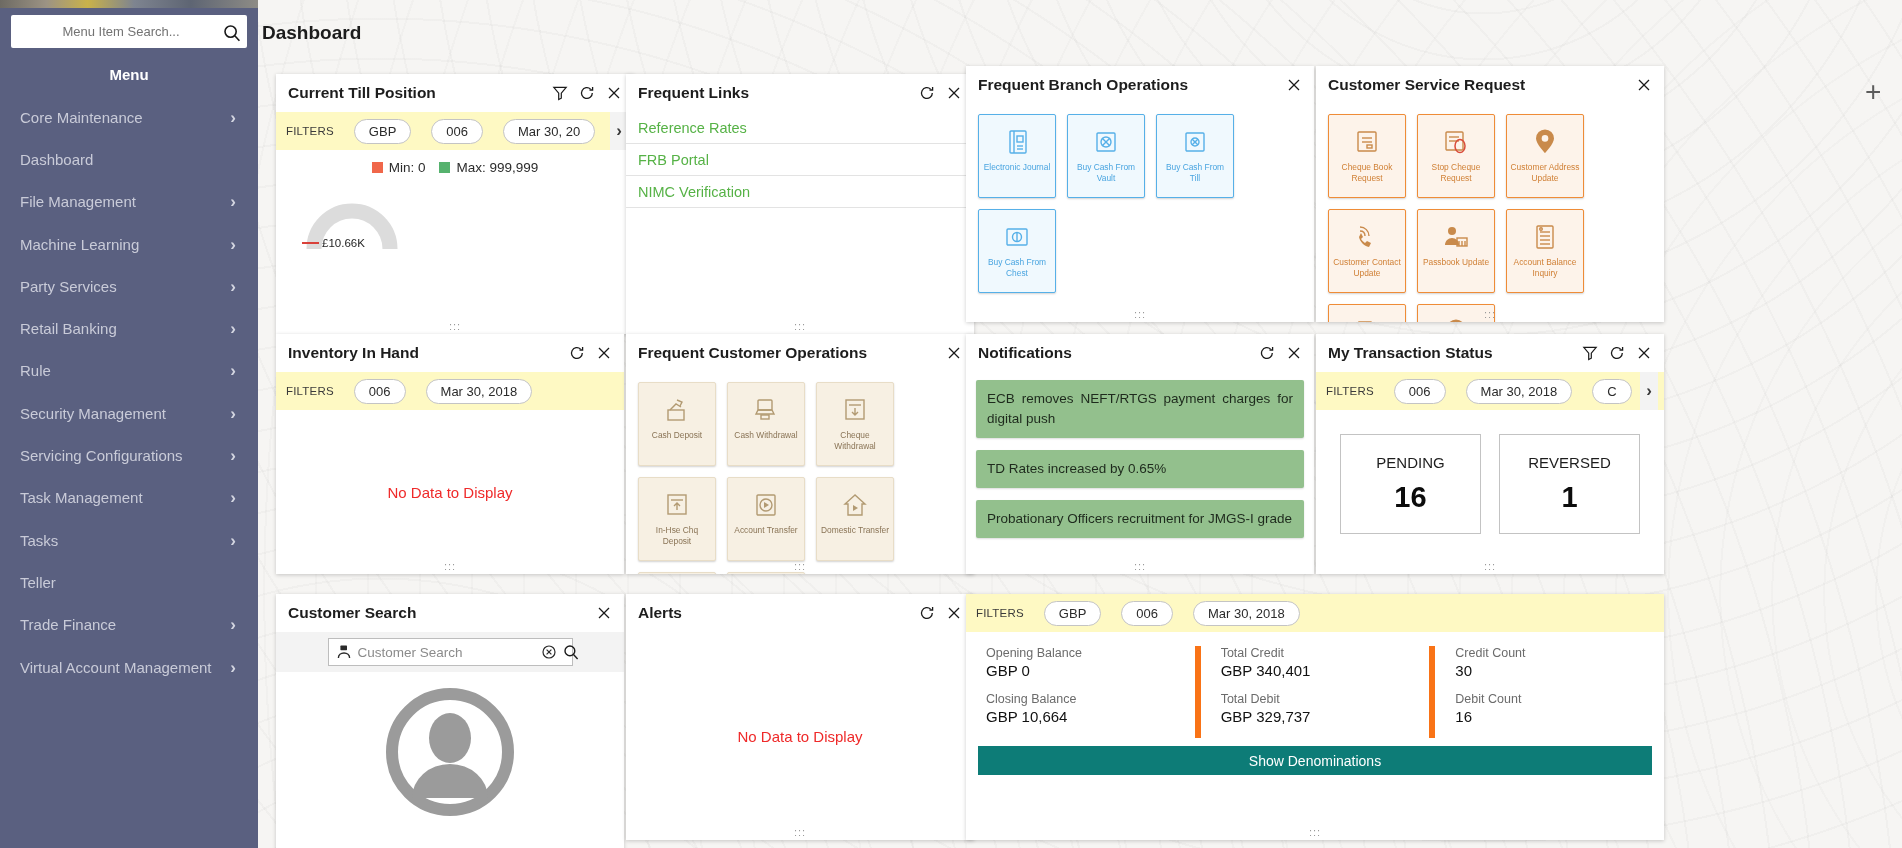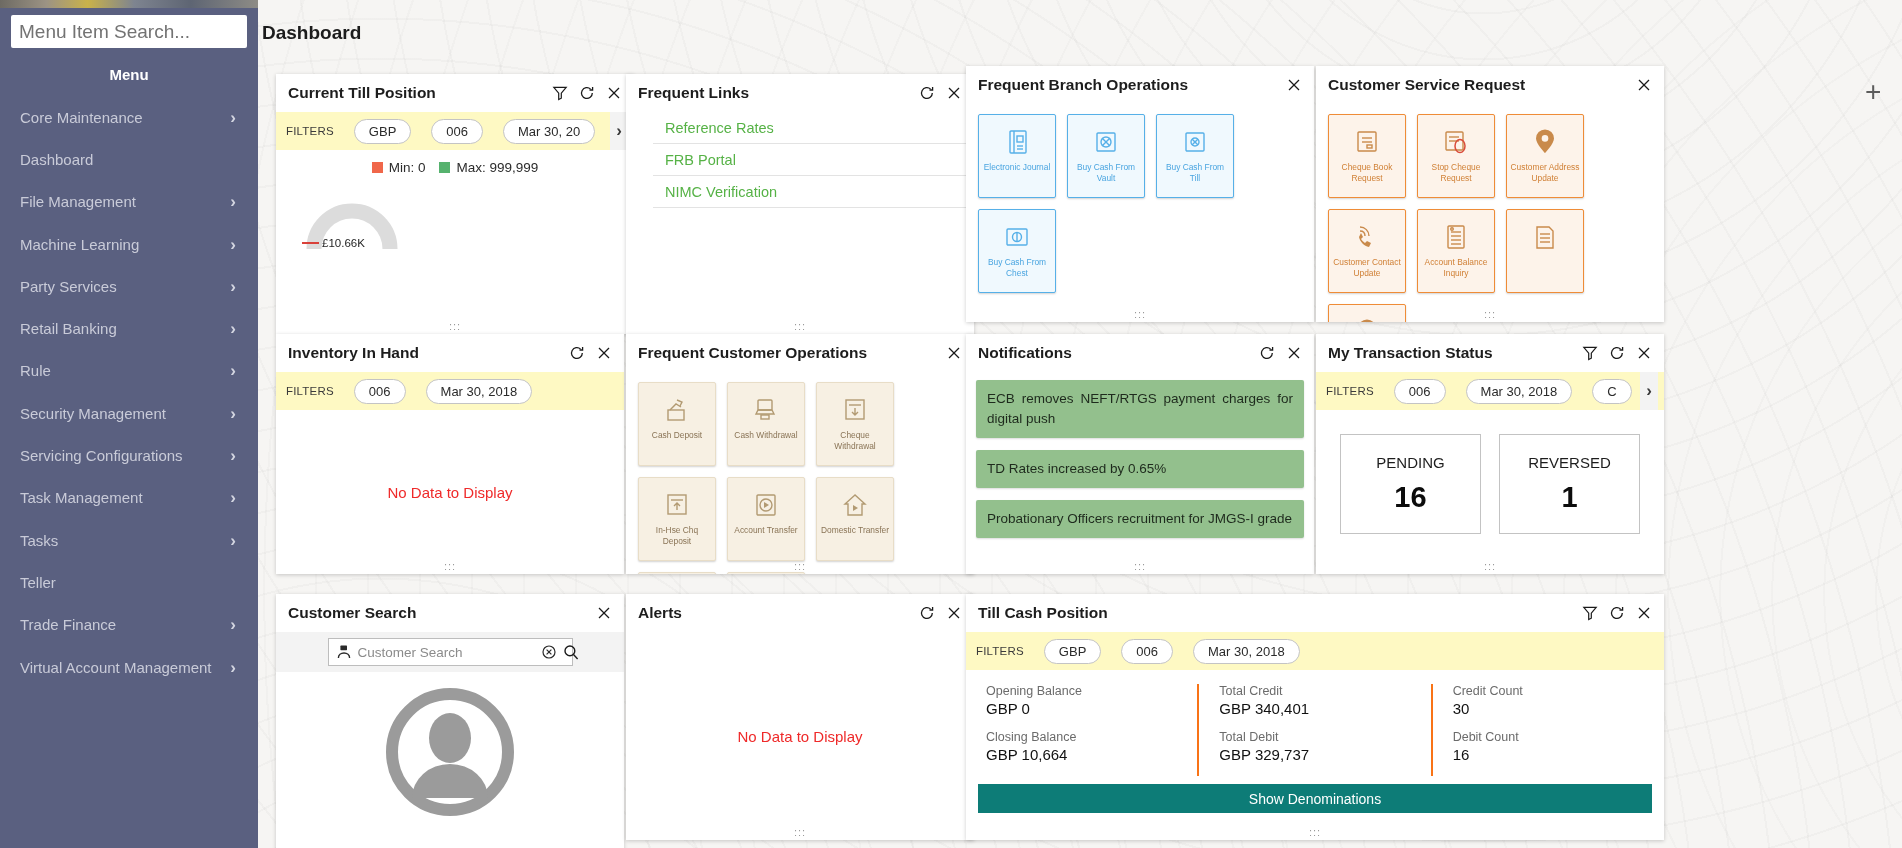--- a/index.html
+++ b/index.html
@@ -29,23 +29,24 @@
   #sidebar-topstrip {
     position: absolute; left:0; top:0; width:258px; height:8px;
     background: linear-gradient(90deg,#6d6a63 0%, #9c9384 18%, #c9b24a 34%, #7e8490 52%, #5e6573 74%, #8e8c86 100%);
   }
   .search-wrap {
     position: absolute; left: 11px; top: 15px; width: 236px; height: 33px;
     background: #ffffff; border-radius: 2px;
     display: flex; align-items: center; padding: 0 8px;
   }
   .search-wrap input {
-    flex: 1; border: none; outline: none; font-size: 19px;
+    flex: 1; border: none; outline: none; font-size: 13px;
     color: #5a5a5a; font-family: "Liberation Sans", sans-serif;
     background: transparent;
+    text-align: center;
   }
   .search-wrap input::placeholder { color: #737373; }
   .menu-title {
     position: absolute; left: 0; top: 66px; width: 258px;
     text-align: center; color: #ffffff; font-size: 15px; font-weight: bold;
   }
   .menu-list { position: absolute; left: 0; top: 96px; width: 258px; }
   .menu-item {
     height: 42.3px; display: flex; align-items: center;
     padding: 0 22px 0 20px; color: #c9cbd8; font-size: 15px;
@@ -122,21 +123,20 @@
   }
   .needle {
     position: absolute; left: 26px; top: 59px; width: 17px; height: 2px; background: #d9413a;
   }
 
   
   .link-row {
     height: 32px; display: flex; align-items: center; padding: 0 12px;
     border-bottom: 1px solid #e3e3e3; color: #56b246; font-size: 14.5px;
     cursor: pointer;
-    margin-left: 27px;
   }
 
   
   .tiles { display: flex; flex-wrap: wrap; gap: 11px; padding: 10px 12px 0 12px; }
   .tile {
     width: 78px; height: 84px; border-radius: 2px;
     display: flex; flex-direction: column; align-items: center;
     justify-content: flex-start; padding-top: 12px; cursor: pointer;
     box-shadow: 0 1px 2px rgba(0,0,0,0.18);
   }
@@ -179,21 +179,21 @@
   .cs-input-wrap input {
     flex: 1; border: none; outline: none; font-size: 13.5px; color: #3b3b3b;
     font-family: "Liberation Sans", sans-serif; background: transparent;
   }
   .cs-input-wrap input::placeholder { color: #8b8b8b; }
   .avatar-wrap { display: flex; justify-content: center; padding-top: 16px; }
 
   
   .tcp-grid { display: flex; padding: 14px 0 0 0; }
   .tcp-col { flex: 1; padding: 0 20px; }
-  .tcp-col + .tcp-col { border-left: 2px solid #f97316; }
+  .tcp-col + .tcp-col { border-left: 6px solid #f97316; }
   .tcp-lbl { font-size: 12.5px; color: #6b6b6b; }
   .tcp-val { font-size: 15px; color: #111111; margin-top: 2px; margin-bottom: 13px; }
   .tcp-btnbar { padding: 8px 12px 0 12px; }
   .tcp-btn {
     background: #0d7c77; color: #ffffff; height: 29px; width: 100%;
     display: flex; align-items: center; justify-content: center;
     font-size: 14px; border: none; cursor: pointer;
     font-family: "Liberation Sans", sans-serif;
   }
 </style>
@@ -472,20 +472,33 @@
                 <path d="M6 3c5 0 9 4 9 9" stroke="#c98a4b" fill="none" stroke-width="1.4"></path>
                 <path d="M6 7c3 0 5 2 5 5" stroke="#c98a4b" fill="none" stroke-width="1.4"></path>
                 <path d="M5 13c1 5 5 9 10 10l2-4-4-2-2 2a12 12 0 0 1-4-4l2-2-2-4z" fill="#c98a4b"></path>
               </svg>
             </div>
             <div class="tlbl">Customer Contact Update</div>
           </div>
           <div class="tile orange">
             <div class="ticon">
               <svg width="26" height="26" viewBox="0 0 26 26">
+                <circle cx="9" cy="7" r="4" fill="#c98a4b"></circle>
+                <path d="M2 21c0-4 3.2-7 7-7s7 3 7 7z" fill="#c98a4b"></path>
+                <rect x="14" y="14" width="10" height="8" stroke="#c98a4b" fill="none" stroke-width="1.4"></rect>
+                <line x1="16" y1="17" x2="16" y2="22" stroke="#c98a4b" fill="none" stroke-width="1.4"></line>
+                <line x1="19" y1="17" x2="19" y2="22" stroke="#c98a4b" fill="none" stroke-width="1.4"></line>
+                <line x1="22" y1="17" x2="22" y2="22" stroke="#c98a4b" fill="none" stroke-width="1.4"></line>
+              </svg>
+            </div>
+            <div class="tlbl">Passbook Update</div>
+          </div>
+          <div class="tile orange">
+            <div class="ticon">
+              <svg width="26" height="26" viewBox="0 0 26 26">
                 <rect x="5" y="2" width="16" height="22" rx="1" stroke="#c98a4b" fill="none" stroke-width="1.4"></rect>
                 <line x1="8" y1="8" x2="18" y2="8" stroke="#c98a4b" fill="none" stroke-width="1.4"></line>
                 <line x1="8" y1="12" x2="18" y2="12" stroke="#c98a4b" fill="none" stroke-width="1.4"></line>
                 <line x1="8" y1="16" x2="18" y2="16" stroke="#c98a4b" fill="none" stroke-width="1.4"></line>
                 <line x1="8" y1="20" x2="18" y2="20" stroke="#c98a4b" fill="none" stroke-width="1.4"></line>
                 <circle cx="9" cy="5" r="1.3" stroke="#c98a4b" fill="none" stroke-width="1.4"></circle>
               </svg>
             </div>
             <div class="tlbl">Account Balance Inquiry</div>
           </div>
@@ -760,42 +773,20 @@
         </span>
       </div>
     </div>
     <div class="wg-body">
       <div class="nodata">No Data to Display</div>
       <div class="wg-grip">:::</div>
     </div>
   </div>
 
   <div class="widget" style="left:966px; top:594px; width:698px; height:246px;">
-    <div class="wg-head">
-      <div class="wg-title">Till Cash Position</div>
-      <div class="wg-icons">
-        <span class="ic">
-          <svg width="16" height="16" viewBox="0 0 16 16" fill="none" stroke="#1a1a1a" stroke-width="1.2">
-            <path d="M1.8 2.4h12.4L9.3 8.2v5l-2.6 1.4v-6.4z"></path>
-          </svg>
-        </span>
-        <span class="ic">
-          <svg width="16" height="16" viewBox="0 0 16 16" fill="none" stroke="#1a1a1a" stroke-width="1.3">
-            <path d="M13.3 8a5.4 5.4 0 1 1-1.7-3.9"></path>
-              <path d="M13.6 1.9v3.1h-3.1"></path>
-          </svg>
-        </span>
-        <span class="ic">
-          <svg width="16" height="16" viewBox="0 0 16 16" stroke="#1a1a1a" stroke-width="1.3">
-            <line x1="3" y1="3" x2="13" y2="13"></line>
-              <line x1="13" y1="3" x2="3" y2="13"></line>
-          </svg>
-        </span>
-      </div>
-    </div>
     <div class="wg-filters">
       <span class="flt-label">FILTERS</span>
       <span class="chip">GBP</span>
       <span class="chip">006</span>
       <span class="chip">Mar 30, 2018</span>
     </div>
     <div class="wg-body">
       <div class="tcp-grid">
         <div class="tcp-col">
           <div class="tcp-lbl">Opening Balance</div>

